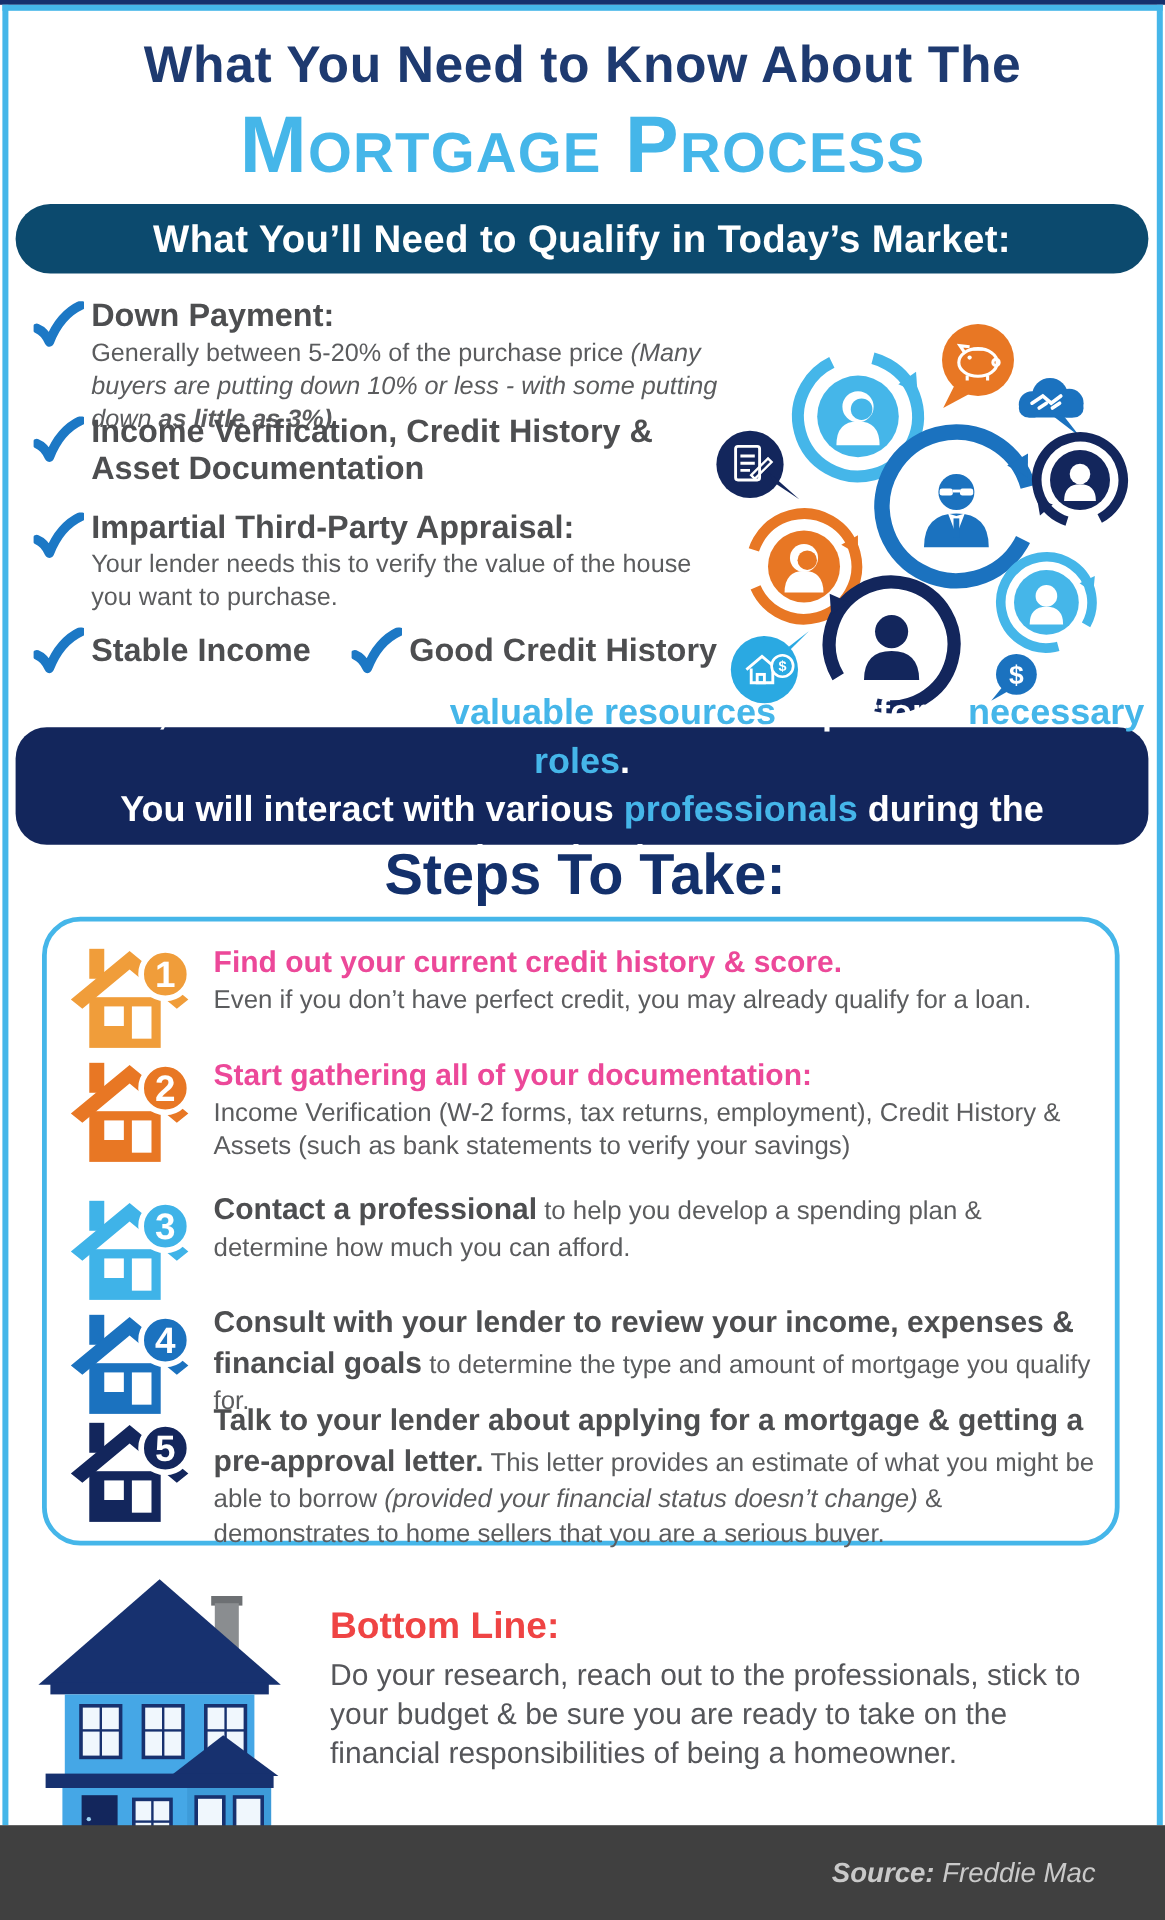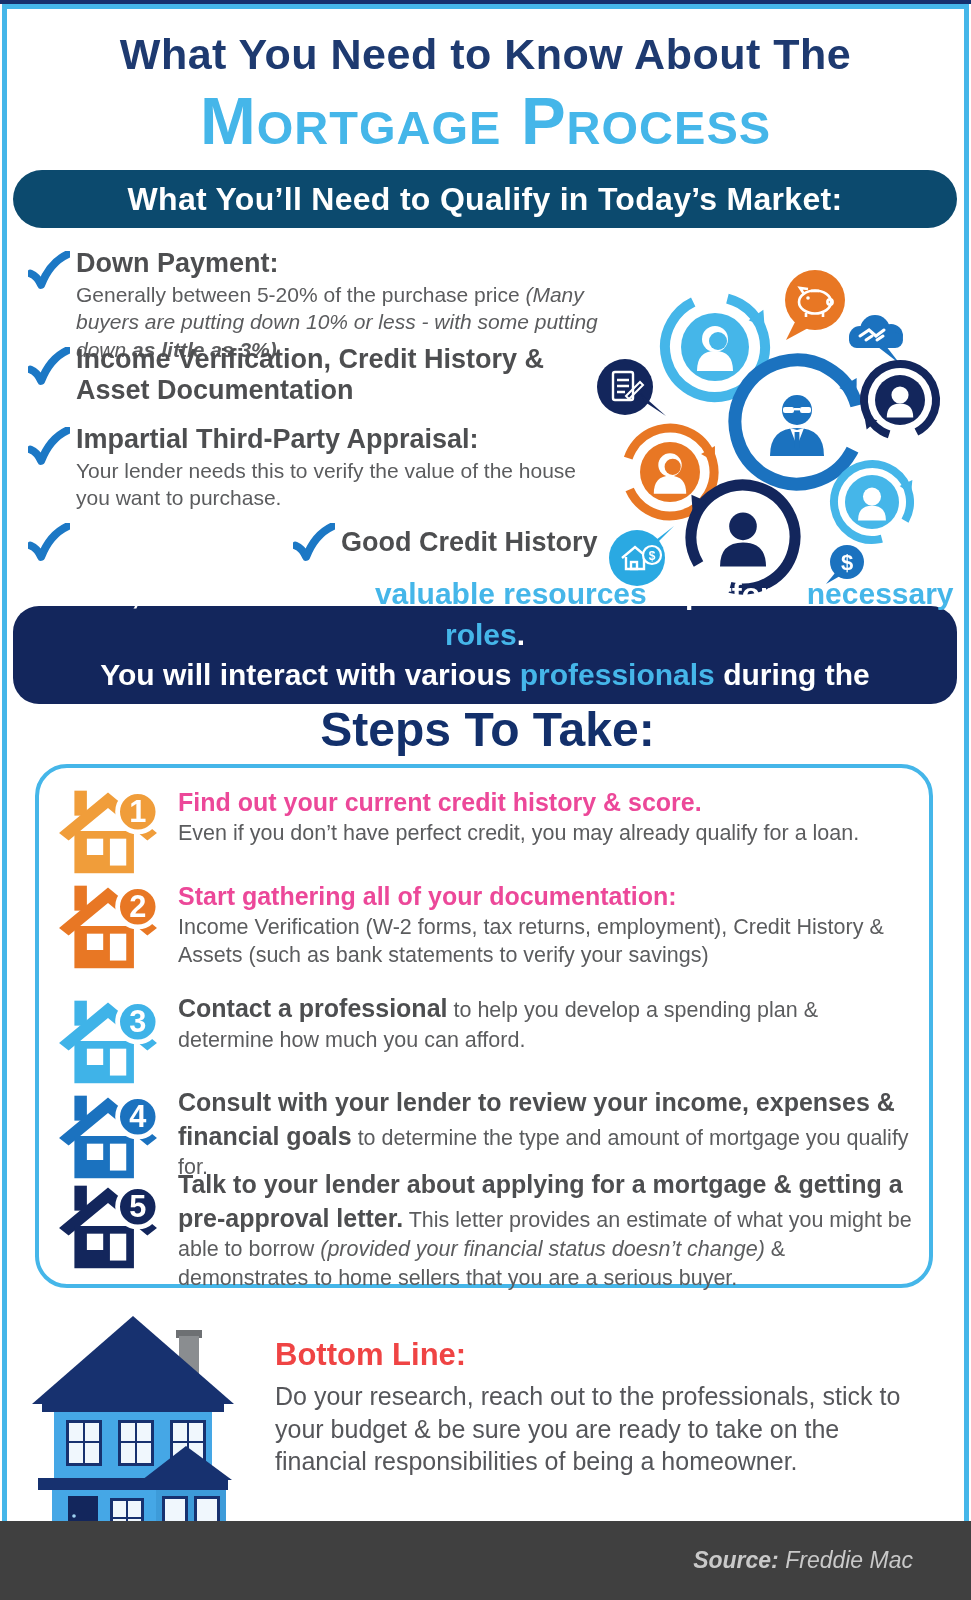--- a/index.html
+++ b/index.html
@@ -99,20 +99,23 @@
       <div class="ct" style="width:525px;">
         <div class="ci-title">Impartial Third-Party Appraisal:</div>
         <div class="ci-body">Your lender needs this to verify the value of the house you want to purchase.</div>
       </div>
     </div>
 
     <div class="ci" style="top:274px;width:250px;">
       <svg class="chk" viewBox="0 0 48 44">
         <path d="M3 25 C8 27 12 31 15 38 C22 20 32 9 45 3" fill="none" stroke="#1c78c5" stroke-width="9" stroke-linecap="round" stroke-linejoin="round"></path>
       </svg>
+      <div class="ct">
+          <div class="ci-title" style="padding-top:7px;">Stable Income</div>
+        </div>
     </div>
 
     <div class="ci" style="top:274px;left:265px;width:300px;">
       <svg class="chk" viewBox="0 0 48 44">
         <path d="M3 25 C8 27 12 31 15 38 C22 20 32 9 45 3" fill="none" stroke="#1c78c5" stroke-width="9" stroke-linecap="round" stroke-linejoin="round"></path>
       </svg>
       <div class="ct">
           <div class="ci-title" style="padding-top:7px;white-space:nowrap;">Good Credit History</div>
         </div>
     </div>

